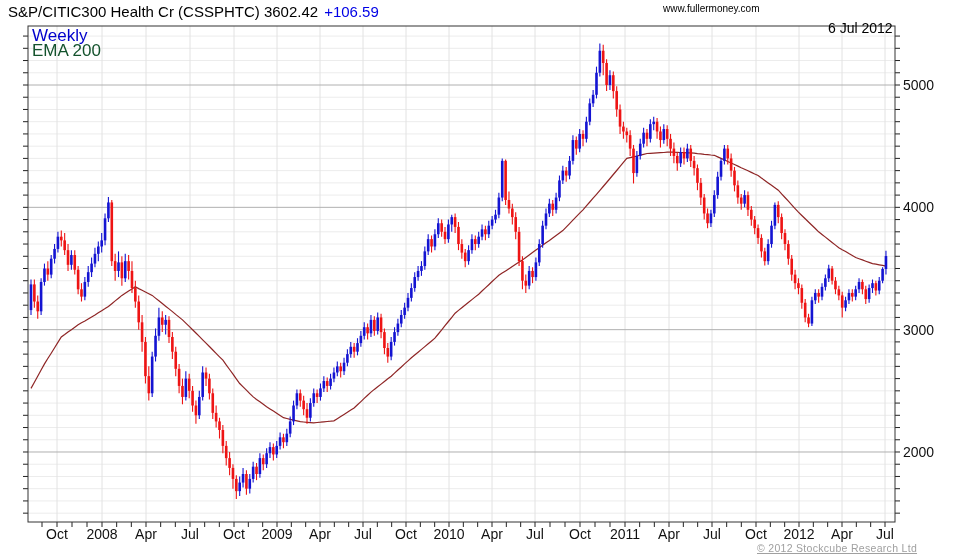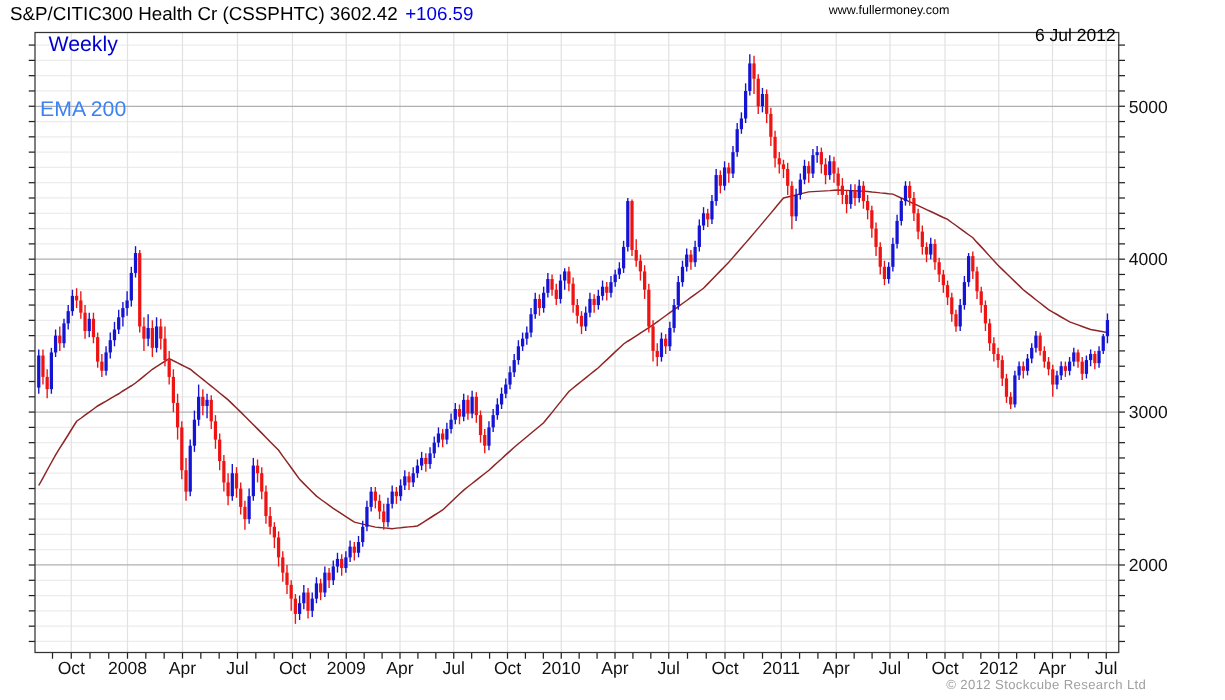--- a/index.html
+++ b/index.html
@@ -1,23 +1,23 @@
 <!DOCTYPE html>
 <html><head>
 <meta charset="utf-8">
 <style>
   html,body{margin:0;padding:0;background:#ffffff;}
   .page{position:relative;width:980px;height:560px;background:#fff;
-        font-family:"Liberation Sans", sans-serif;overflow:hidden;text-align:center;}
+        font-family:"Liberation Sans", sans-serif;overflow:hidden;}
   .hdr-title{position:absolute;left:8px;top:3px;font-size:15px;color:#000;white-space:nowrap;}
   .hdr-chg{margin-left:6px;}
   .hdr-site{position:absolute;left:663px;top:3px;font-size:10px;color:#000;white-space:nowrap;}
   .hdr-date{position:absolute;left:828px;top:20px;font-size:14px;color:#000;white-space:nowrap;}
   .legend{position:absolute;left:32px;top:28px;font-size:17px;line-height:15px;}
-  .copyright{position:absolute;left:757px;top:542px;font-size:10.5px;letter-spacing:.3px;white-space:nowrap;}
+  .copyright{position:absolute;left:757px;top:542px;font-size:10.5px;letter-spacing:.3px;white-space:nowrap;text-decoration:underline;}
   svg text{font-family:"Liberation Sans", sans-serif;}
 </style>
 </head>
 <body>
 
 <div class="page">
 
   <div class="hdr-title">
     <span>S&amp;P/CITIC300 Health Cr (CSSPHTC) 3602.42</span><span class="hdr-chg" style="color: rgb(0, 0, 230);">+106.59</span>
   </div>
@@ -1285,18 +1285,18 @@
         <text x="842" y="539" font-size="14" fill="#111111" text-anchor="middle">Apr</text>
         <text x="885" y="539" font-size="14" fill="#111111" text-anchor="middle">Jul</text>
       </g>
       <g>
         <rect x="28" y="26" width="867" height="496" fill="none" stroke="#333333" stroke-width="1"></rect>
       </g>
     </svg>
 
   <div class="legend">
     <div id="legend-weekly" style="color: rgb(0, 0, 204);">Weekly</div>
-    <div id="legend-ema" style="color: #3b82f6; margin-top: 37px;">EMA 200</div>
+    <div id="legend-ema" style="color: #14532d;">EMA 200</div>
   </div>
 
   <div class="copyright" id="copyright" style="color: rgb(160, 160, 160);">© 2012 Stockcube Research Ltd</div>
 
 </div>
 
 </body></html>

